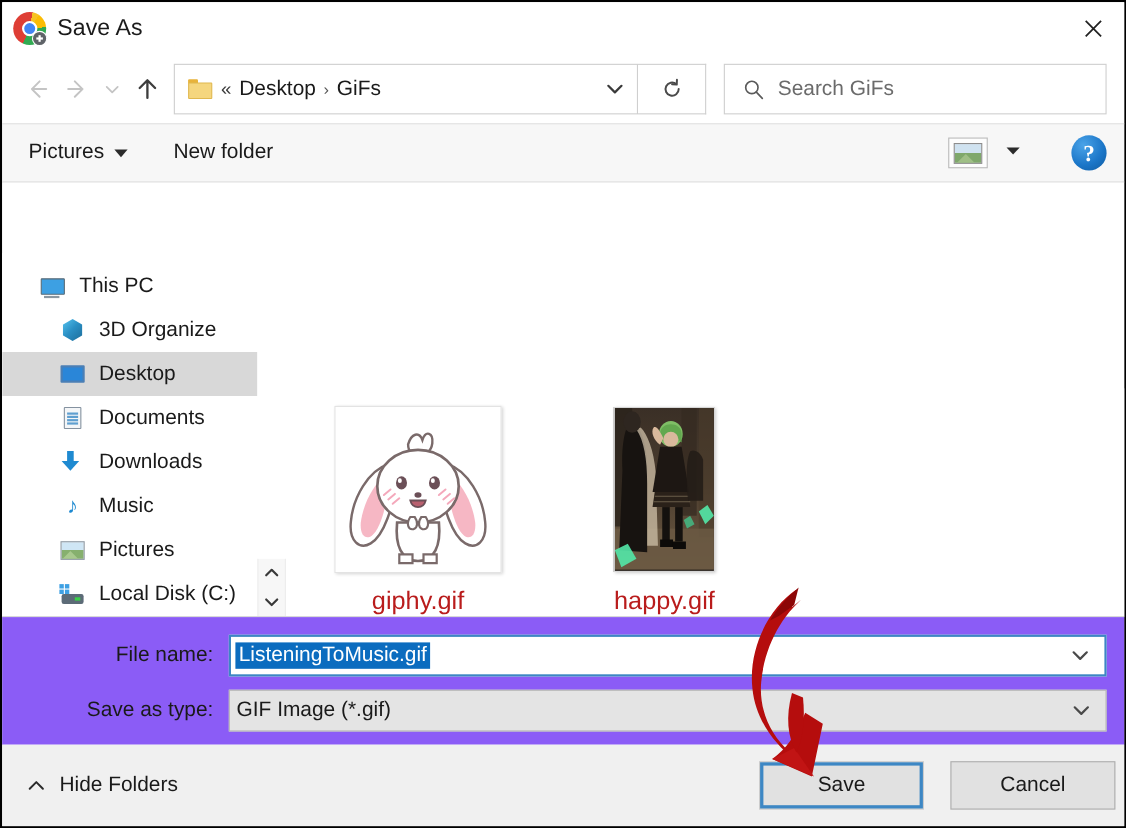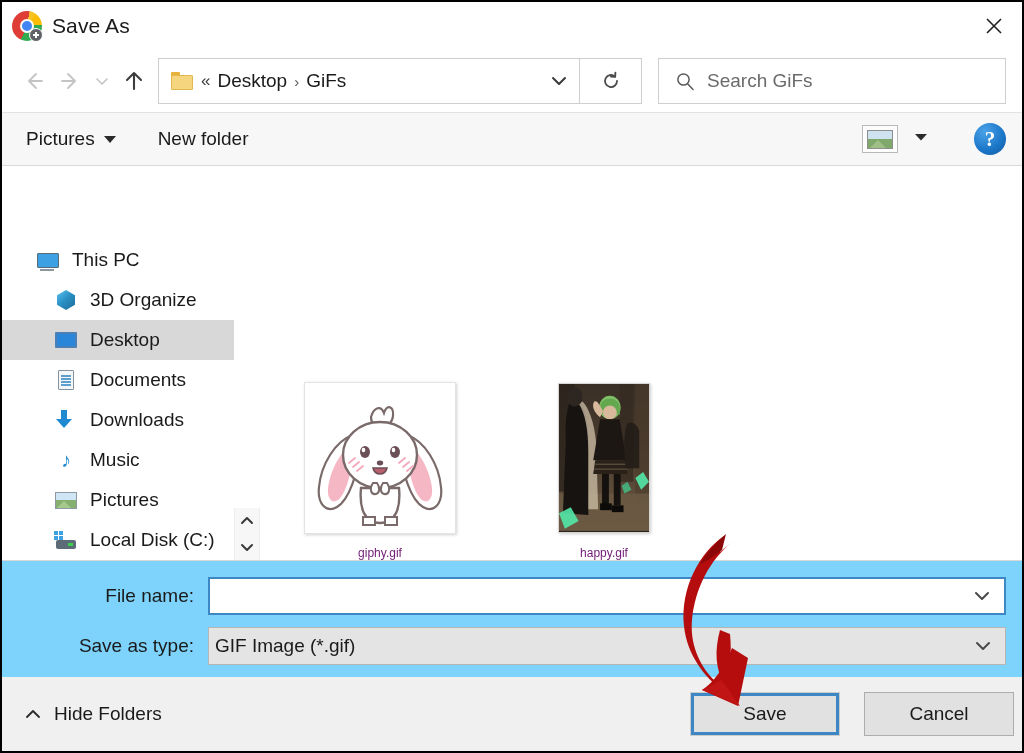--- a/index.html
+++ b/index.html
@@ -366,30 +366,30 @@
     width: 92px; height: 150px;
     border: 1px solid #d6d6d6;
     box-shadow: 1px 1px 3px rgba(0,0,0,0.2);
     position: relative;
     overflow: hidden;
     background: #2a231d;
   }
   .happy-art { position:absolute; inset:0; }
   .file-label {
     margin-top: 10px;
-    font-size: 12px;
-    color: #701a75;
+    font-size: 23px;
+    color: #b91c1c;
     text-align: center;
     white-space: nowrap;
   }
 
   
   .bottom {
     flex: 0 0 auto;
-    background: #7dd3fc;
+    background: #8b5cf6;
     padding: 16px 16px 0 16px;
   }
   .form-row {
     display: flex;
     align-items: center;
     margin-bottom: 12px;
   }
   .form-label {
     width: 190px;
     flex: 0 0 190px;
@@ -769,20 +769,21 @@
         </div>
         <div class="file-label">happy.gif</div>
       </div>
     </div>
   </div>
 
   <div class="bottom">
     <div class="form-row">
       <div class="form-label">File name:</div>
       <div class="combo filename">
+        <span class="combo-text selected-text">ListeningToMusic.gif</span>
         <span style="flex:1 1 auto"></span>
         <span class="combo-arrow">
           <svg width="20" height="14" viewBox="0 0 20 14">
             <path d="M4 4 L10 10 L16 4" stroke="#4a4a4a" stroke-width="2" fill="none" stroke-linecap="round" stroke-linejoin="round"></path>
           </svg>
         </span>
       </div>
     </div>
 
     <div class="form-row">

